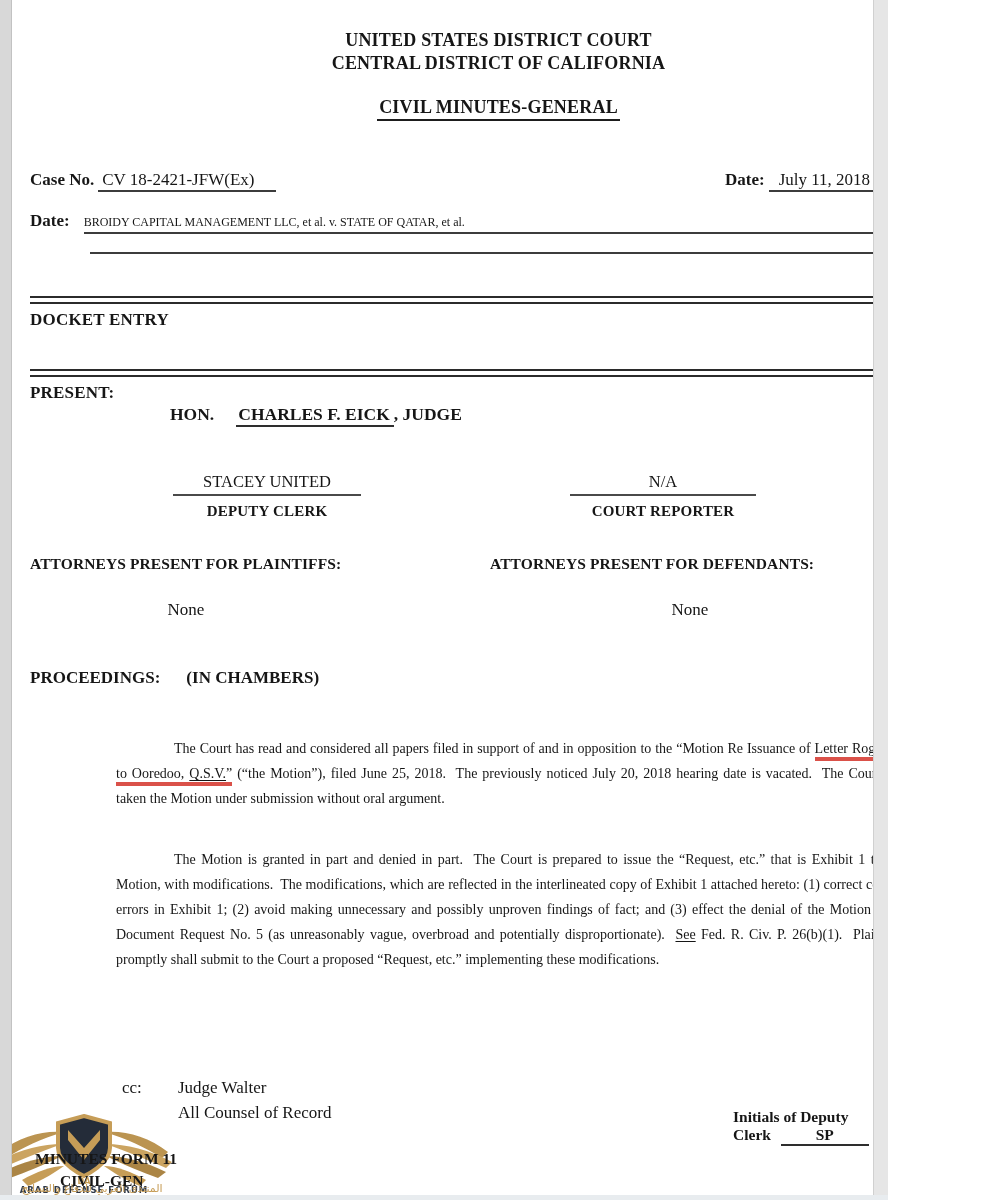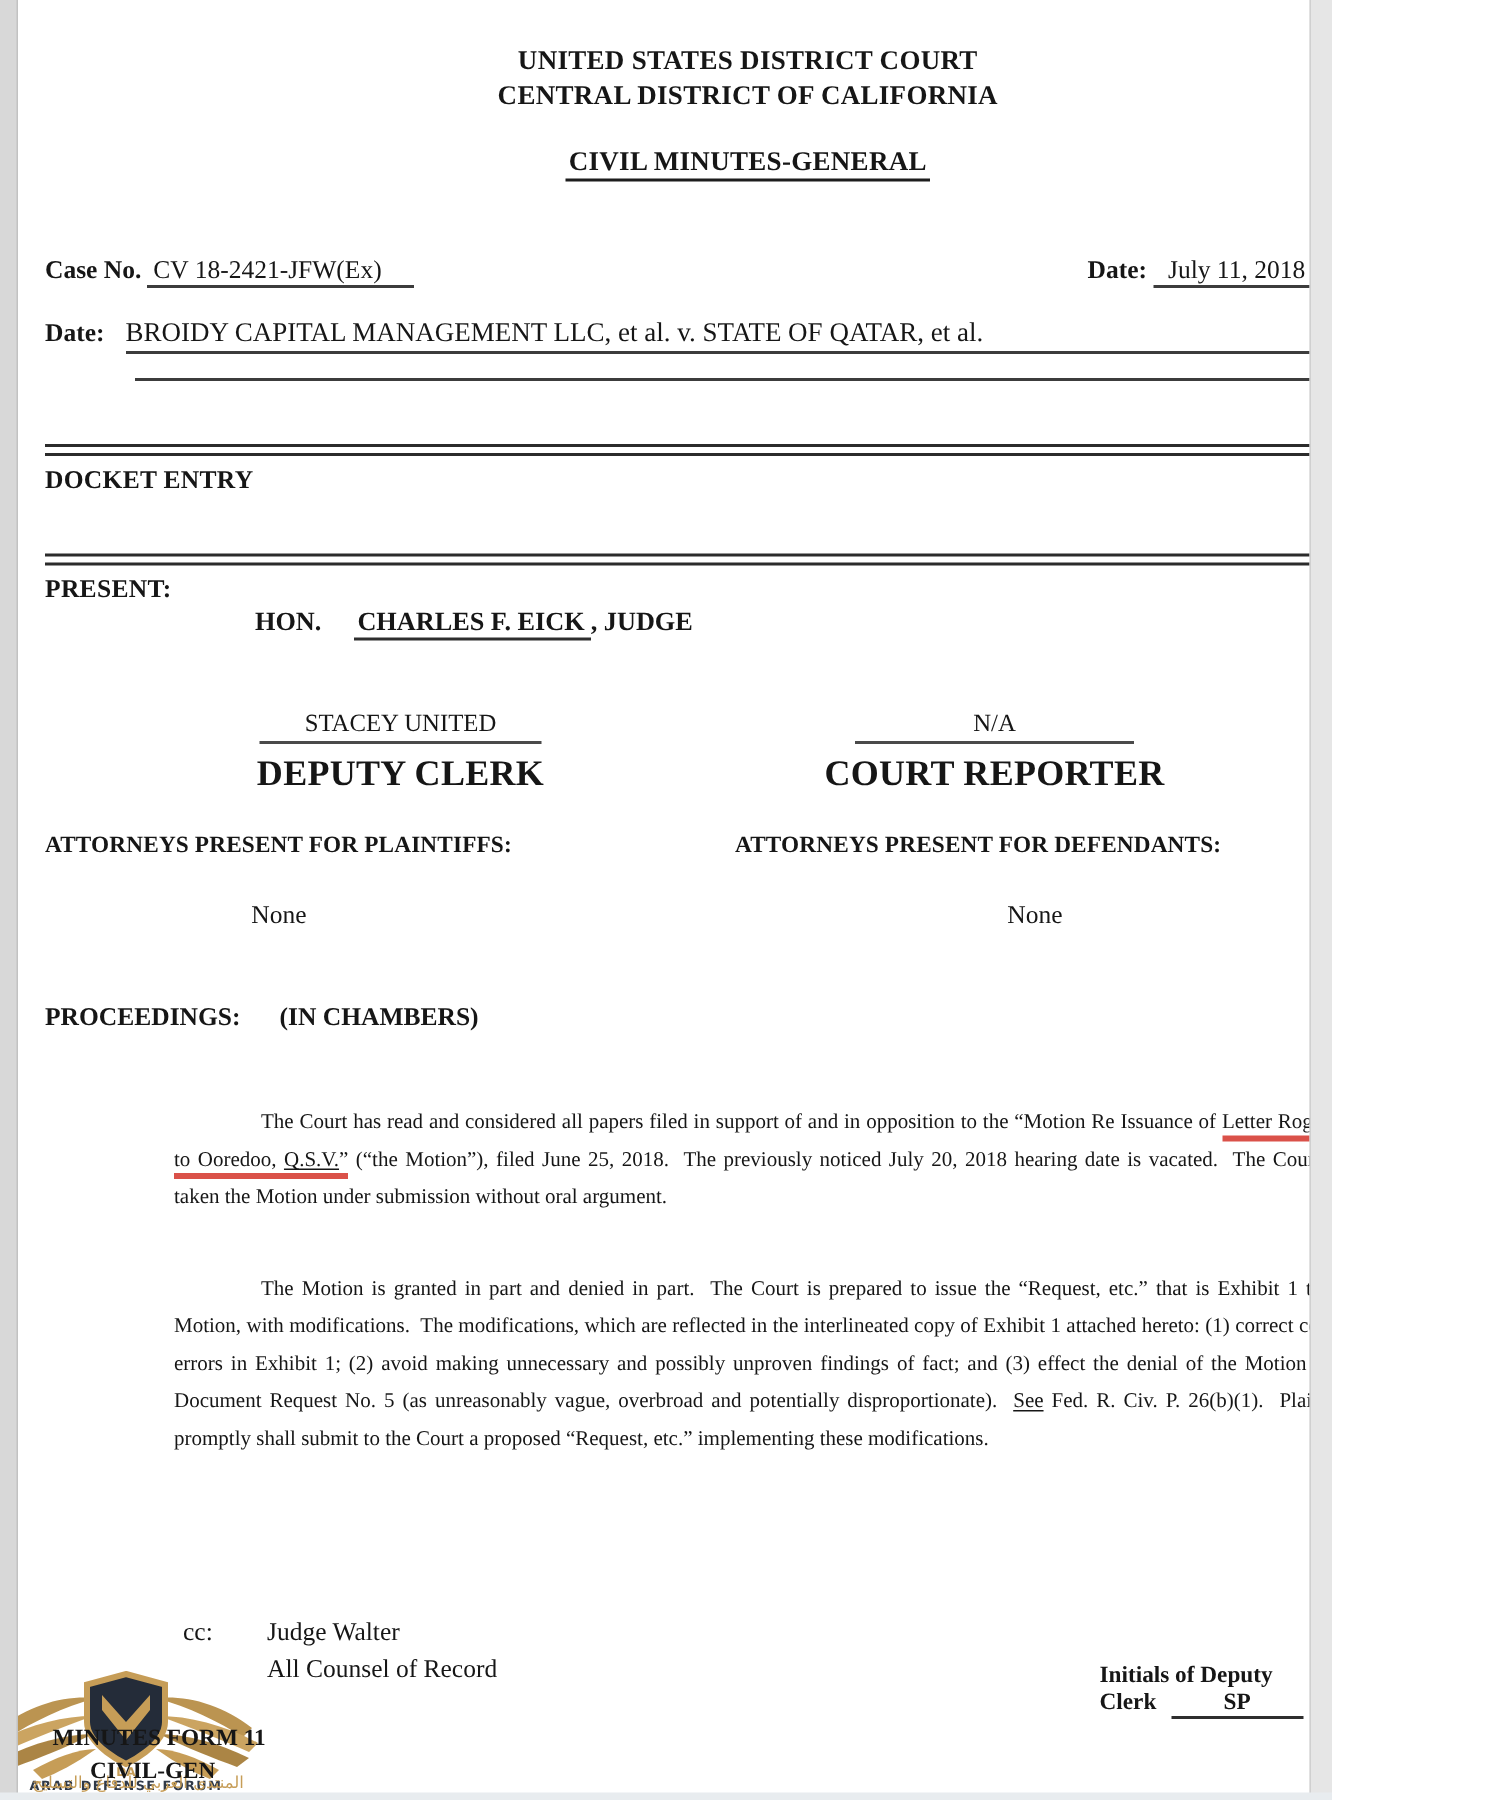--- a/index.html
+++ b/index.html
@@ -21,35 +21,35 @@
 
   .court-head{left:30px;width:937px;font-weight:bold;font-size:18px;letter-spacing:.2px;text-align:center;}
   .form-title-wrap{left:30px;width:937px;text-align:center;}
   .form-title{display:inline-block;font-weight:bold;font-size:18px;border-bottom:2px solid #1d1d1d;padding:0 2px 1px 2px;letter-spacing:.2px;}
 
   .label{font-weight:bold;font-size:17px;}
   .value-underline{border-bottom:2px solid #3c3c3c;padding:0 4px 1px 4px;font-size:17px;}
 
   .title-row{left:30px;width:937px;display:flex;align-items:baseline;}
   .title-row .label{margin-right:14px;}
-  .title-value{flex:1;border-bottom:2px solid #3c3c3c;font-size:18px;padding-bottom:2px;white-space:nowrap;}
+  .title-value{flex:1;border-bottom:2px solid #3c3c3c;font-size:12px;padding-bottom:2px;white-space:nowrap;}
 
   .blank-line{left:90px;width:877px;border-bottom:2px solid #3c3c3c;height:0;}
 
   .dbl-rule{left:30px;width:937px;height:4px;border-top:2.5px solid #2b2b2b;border-bottom:2.5px solid #2b2b2b;}
 
   .allcaps{font-weight:bold;font-size:17px;letter-spacing:.2px;}
 
   .judge-line{left:170px;font-weight:bold;font-size:17.5px;}
   .judge-name{border-bottom:2px solid #2e2e2e;padding:0 4px 1px 2px;}
   .judge-gap{display:inline-block;width:22px;}
 
   .sig-col{text-align:center;}
   .sig-name{display:inline-block;font-size:16.5px;border-bottom:2px solid #4a4a4a;padding:0 24px 2px 24px;min-width:140px;}
-  .sig-label{font-weight:bold;font-size:24px;margin-top:7px;letter-spacing:.2px;}
+  .sig-label{font-weight:bold;font-size:15px;margin-top:7px;letter-spacing:.2px;}
 
   .atty-label{font-weight:bold;font-size:15.5px;letter-spacing:.1px;}
   .none-val{font-size:17px;}
 
   .proc-line{left:30px;font-weight:bold;font-size:17px;}
   .proc-type{margin-left:26px;}
 
   .para{
     left:116px;width:788px;
     font-size:14px;line-height:25px;

